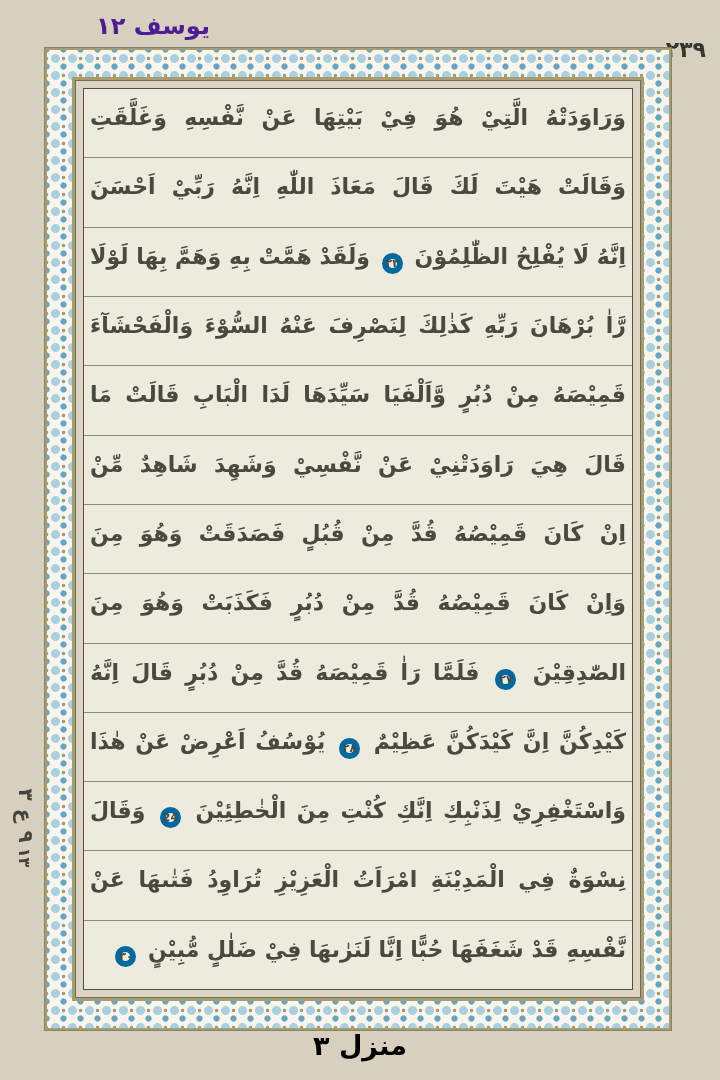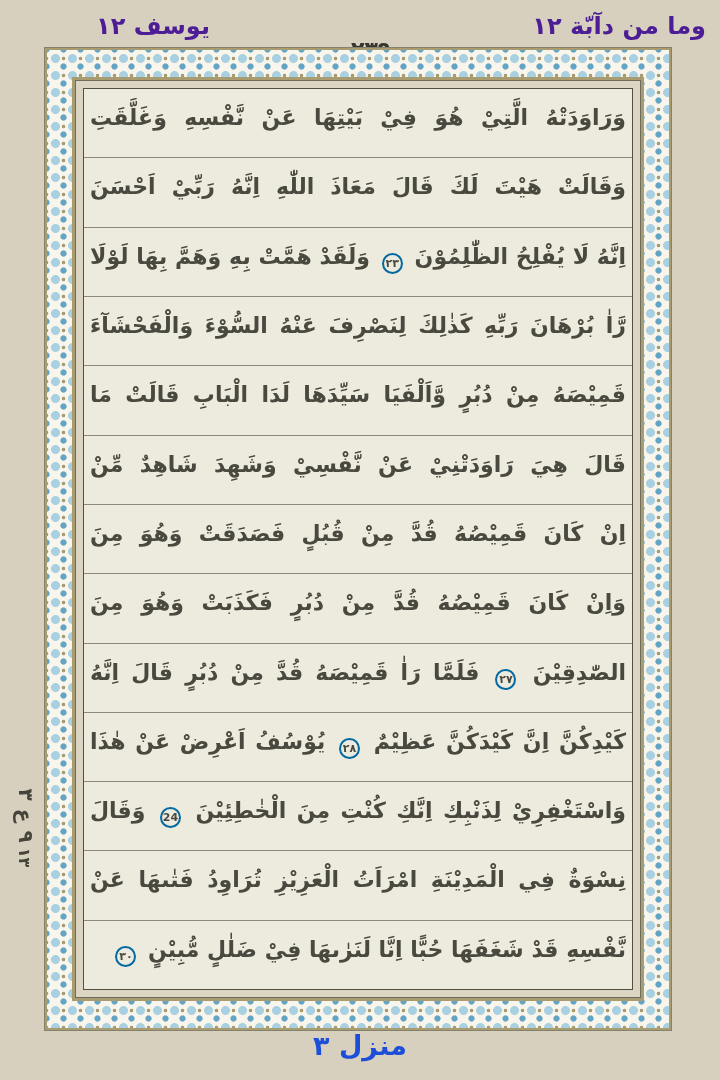--- a/index.html
+++ b/index.html
@@ -53,49 +53,48 @@
     border-bottom:1px solid #8d8a7c;
     font-size:22px;font-weight:bold;color:#4a4940;
     line-height:58px;white-space:normal;overflow:hidden;
     text-align:justify;text-align-last:justify;
   }
   .line:last-child{border-bottom:none;}
   .line.short{text-align-last:right;}
   .ayah-marker{
     display:inline-flex;align-items:center;justify-content:center;
     width:21px;height:21px;box-sizing:border-box;
-    border:2px solid #0369a1;border-radius:50%;
+    border:6px solid #0369a1;border-radius:50%;
     font-size:11px;font-weight:bold;line-height:1;
     vertical-align:-3px;margin:0 4px;
     background:#edeade;color:#4a4940;
   }
   
   .ruku{
     position:absolute;left:6px;top:784px;width:38px;
     display:flex;flex-direction:column;align-items:center;
     color:#45443a;
   }
   .marker-char{
     transform:rotate(90deg);
     font-size:20px;font-weight:bold;line-height:21px;
   }
   .marker-char:last-child{font-size:16px;}
   
   .footer{
     position:absolute;left:0;right:0;top:1030px;height:50px;
-    text-align:center;font-size:27px;font-weight:bold;color:#1d4ed8;
+    text-align:center;font-size:27px;font-weight:bold;color:#000000;
   }
 </style>
 </head>
 <body>
 
 <div>
 
   <div class="header">
-    <span class="hdr-txt">وما من دآبّة ١٢</span>
     <span class="hdr-num">٢٣٩</span>
     <span class="hdr-txt">يوسف ١٢</span>
   </div>
 
   <div class="frame">
     <div class="frame-inner">
       <div class="text-area">
 
       <div class="line"><span class="ayah-text">وَرَاوَدَتْهُ الَّتِيْ هُوَ فِيْ بَيْتِهَا عَنْ نَّفْسِهِ وَغَلَّقَتِ الْاَبْوَابَ</span></div>
           <div class="line"><span class="ayah-text">وَقَالَتْ هَيْتَ لَكَ قَالَ مَعَاذَ اللّٰهِ اِنَّهُ رَبِّيْ اَحْسَنَ مَثْوَايَ</span></div>

